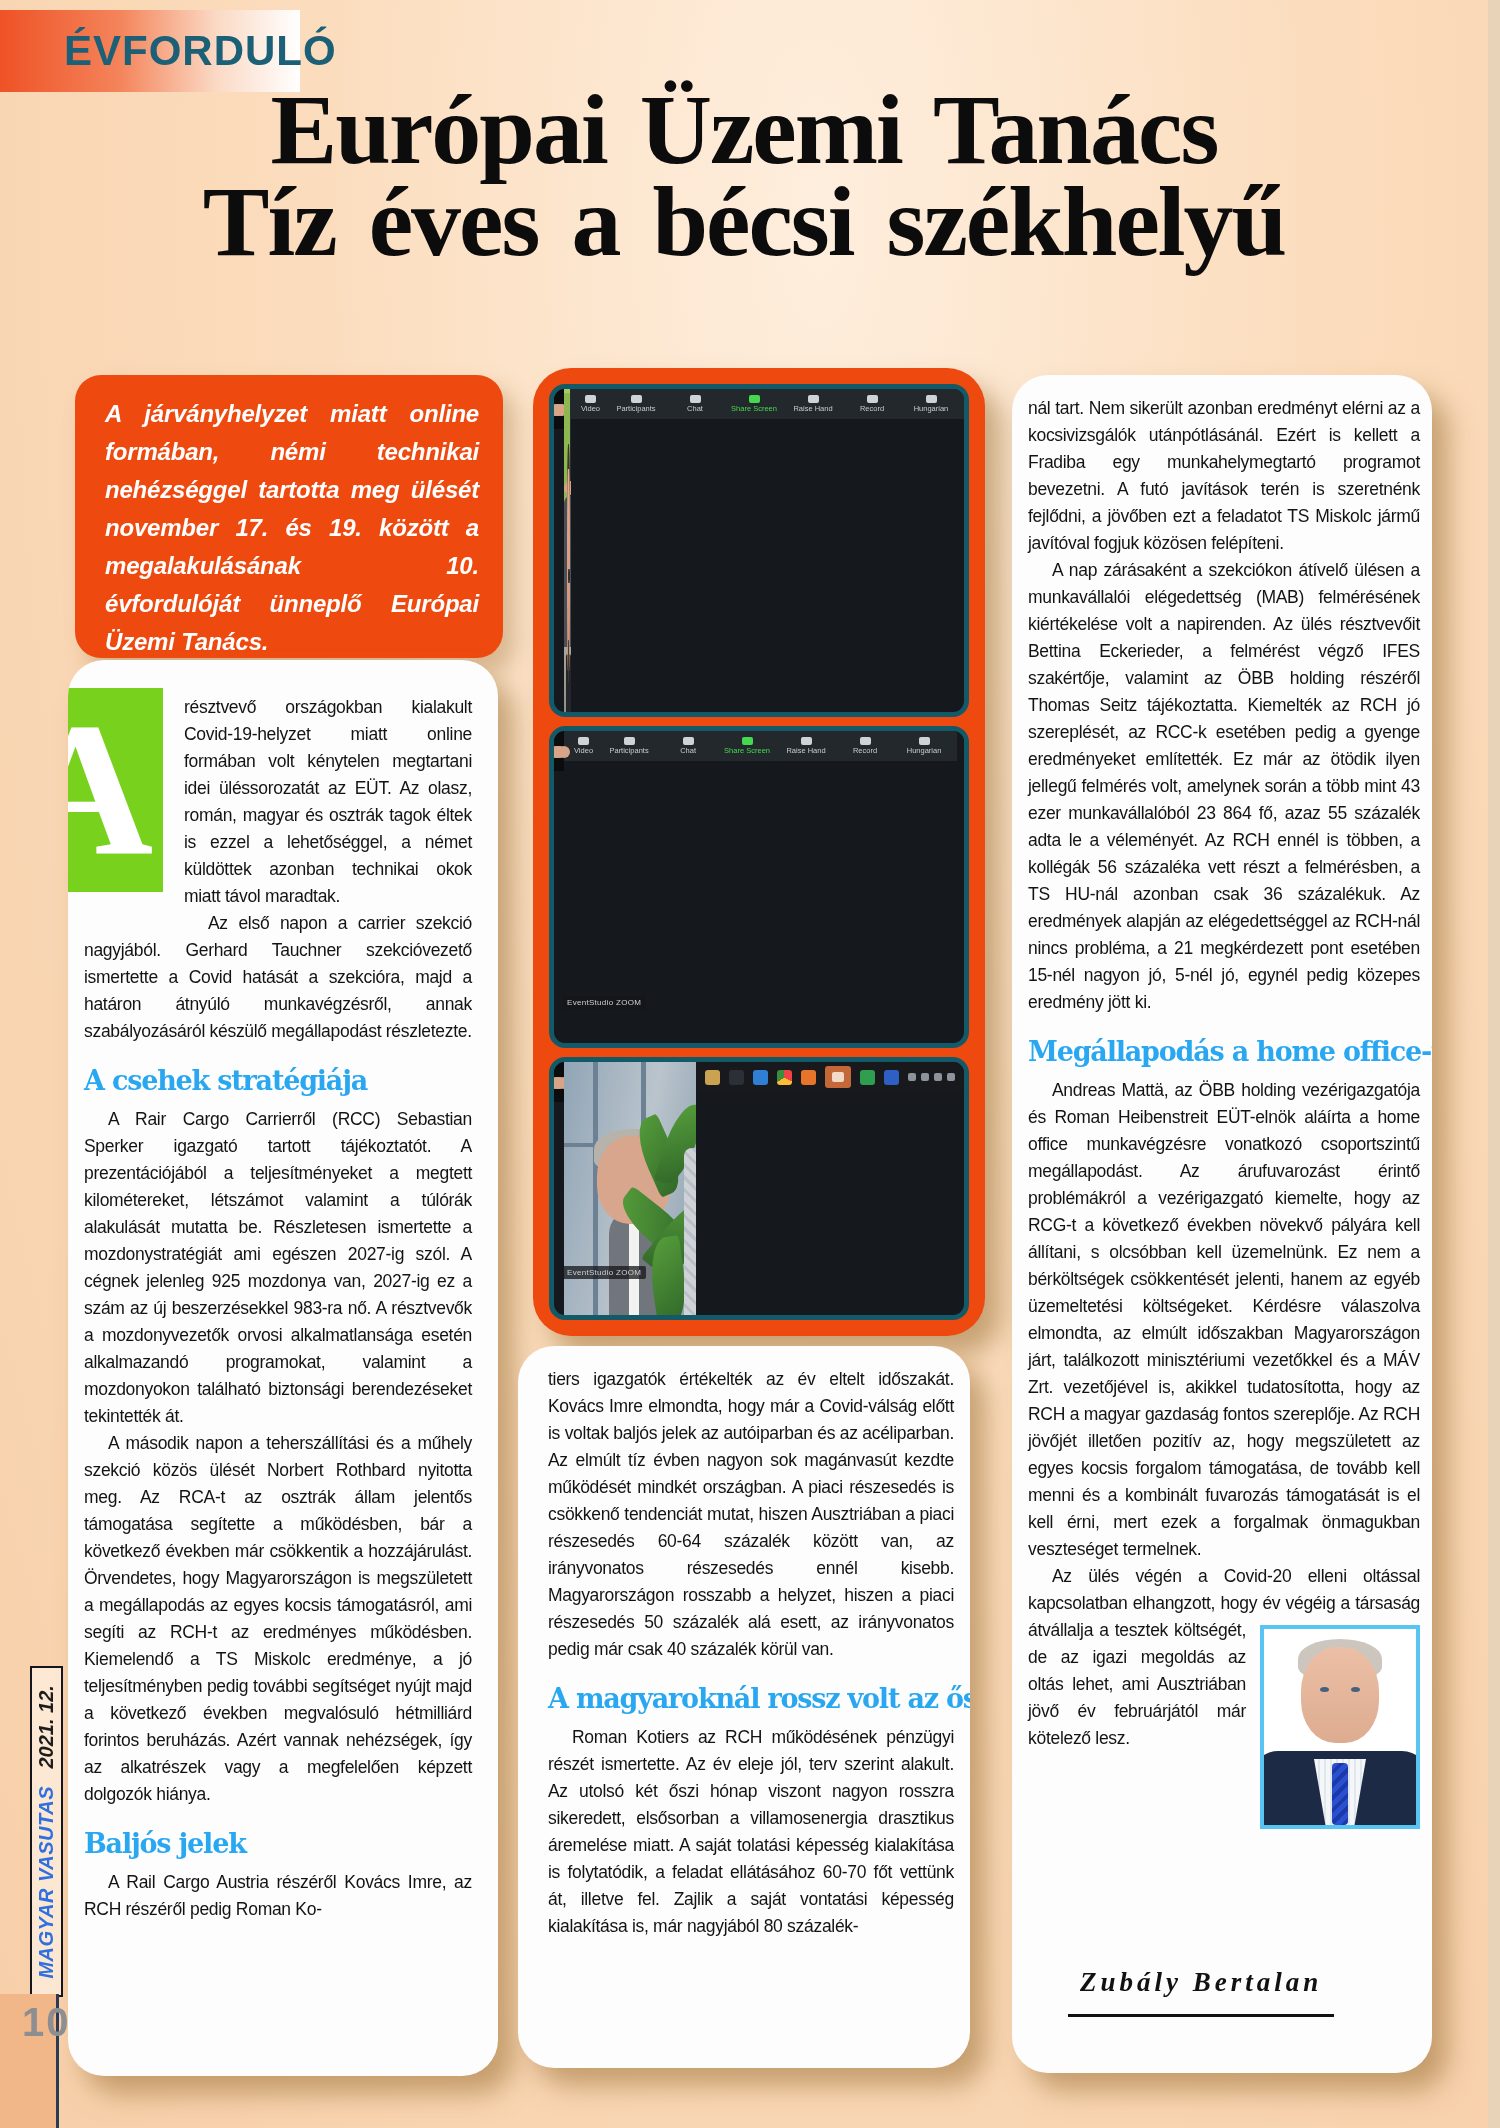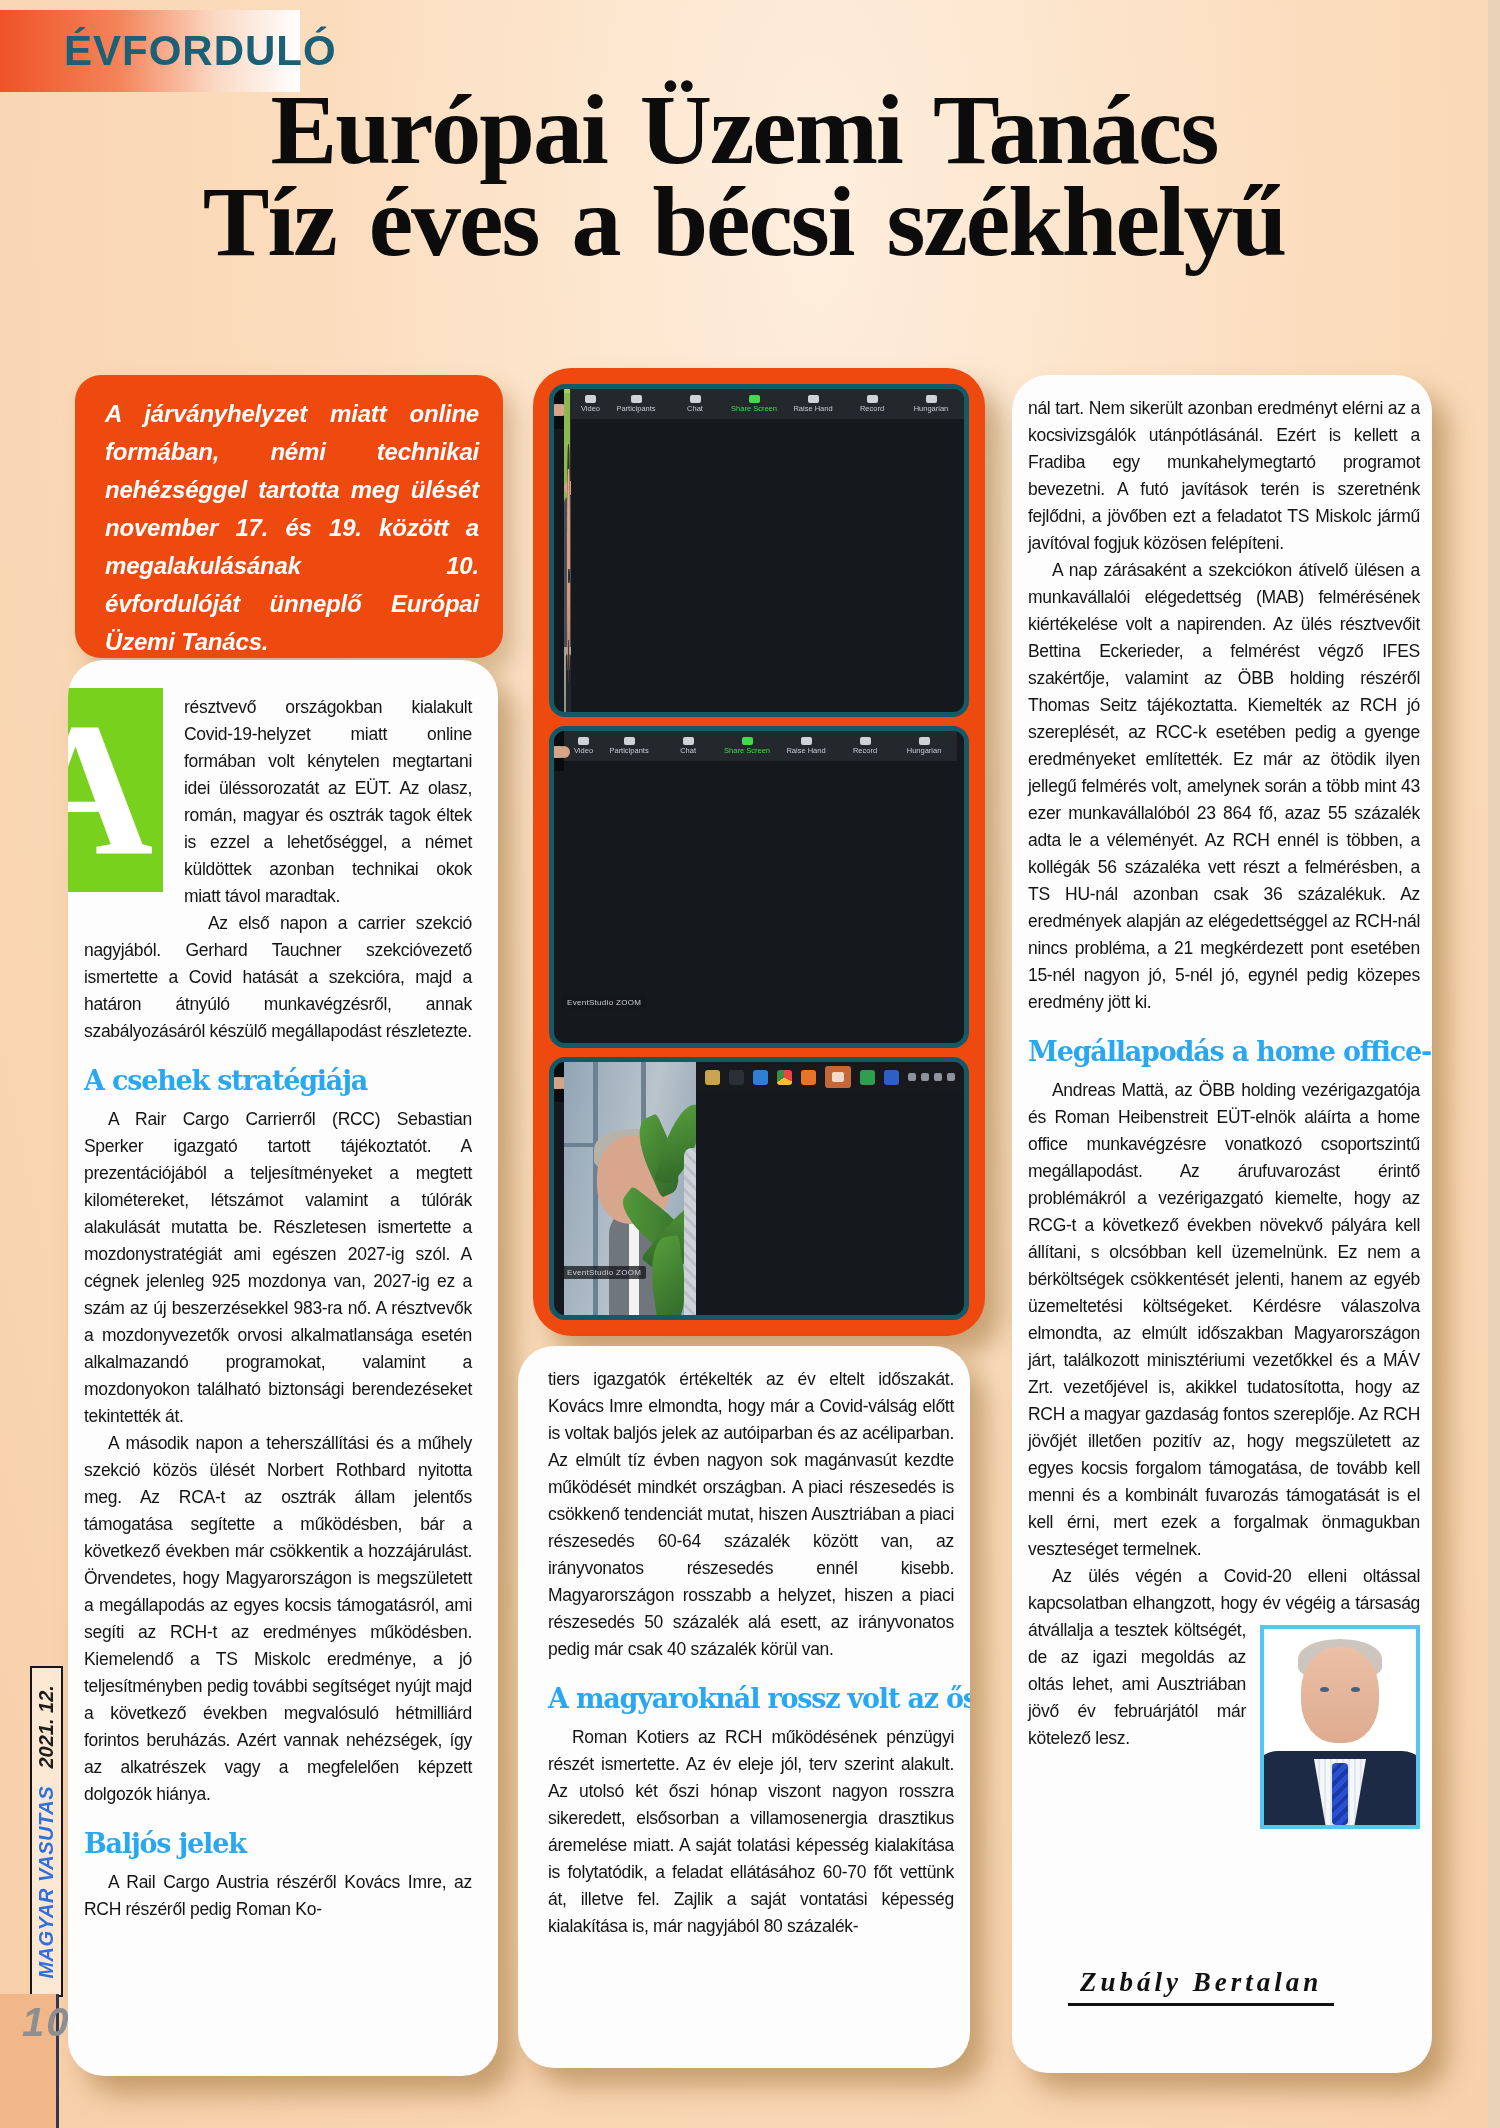--- a/index.html
+++ b/index.html
@@ -193,38 +193,38 @@
   .portrait .p-suit { position:absolute; bottom:0; left:-12px; right:-12px; height:74px;
     background:#1d2a45; border-radius:26px 26px 0 0; }
   .portrait .p-shirt { position:absolute; bottom:0; left:50%; transform:translateX(-50%); width:52px; height:66px;
     background:repeating-linear-gradient(90deg,#f4f6f8 0 4px,#dfe7ef 4px 6px); clip-path:polygon(0 0,100% 0,78% 100%,22% 100%); }
   .portrait .p-tie { position:absolute; bottom:0; left:50%; transform:translateX(-50%); width:16px; height:62px;
     background:repeating-linear-gradient(135deg,#2a4fd0 0 5px,#1b3aa8 5px 9px); border-radius:4px; }
   .signature {
     position:absolute; left:56px; top:1594px;
     font-family:"Liberation Serif", serif; font-style:italic; font-weight:700;
     font-size:27px; letter-spacing:4px; color:#111;
-    border-bottom:3px solid #111; padding:0 12px 7px;
+    border-bottom:3px solid #111; padding:0 12px 18px;
   }
 
   
   .side-label {
     position:absolute; left:30px; top:1666px; width:33px; height:331px;
     border:2px solid #15151e; background:rgba(255,250,242,.55);
     display:flex; align-items:center; justify-content:center;
   }
   .side-label .vtext {
     writing-mode:vertical-rl; transform:rotate(180deg);
     font-size:20px; font-style:italic; white-space:nowrap;
   }
   .side-label .mag { color:#2f6fe0; font-weight:800; letter-spacing:.5px; }
   .side-label .iss { color:#1c1c1c; font-weight:600; margin-top:12px; }
   .page-num {
     position:absolute; left:22px; top:2000px;
-    font-size:40px; font-weight:800; font-style:italic; color:#8d8e92; letter-spacing:2px;
+    font-size:40px; font-weight:800; color:#8d8e92; letter-spacing:2px;
   }
   .corner-shade { position:absolute; left:0; top:1994px; width:56px; height:134px; background:#f2b789; }
   .corner-line { position:absolute; left:56px; top:1994px; width:3px; height:134px; background:#2c3a55; }
 </style>
 </head>
 <body>
 
 <div class="page">
 
   <div class="kicker-band">

